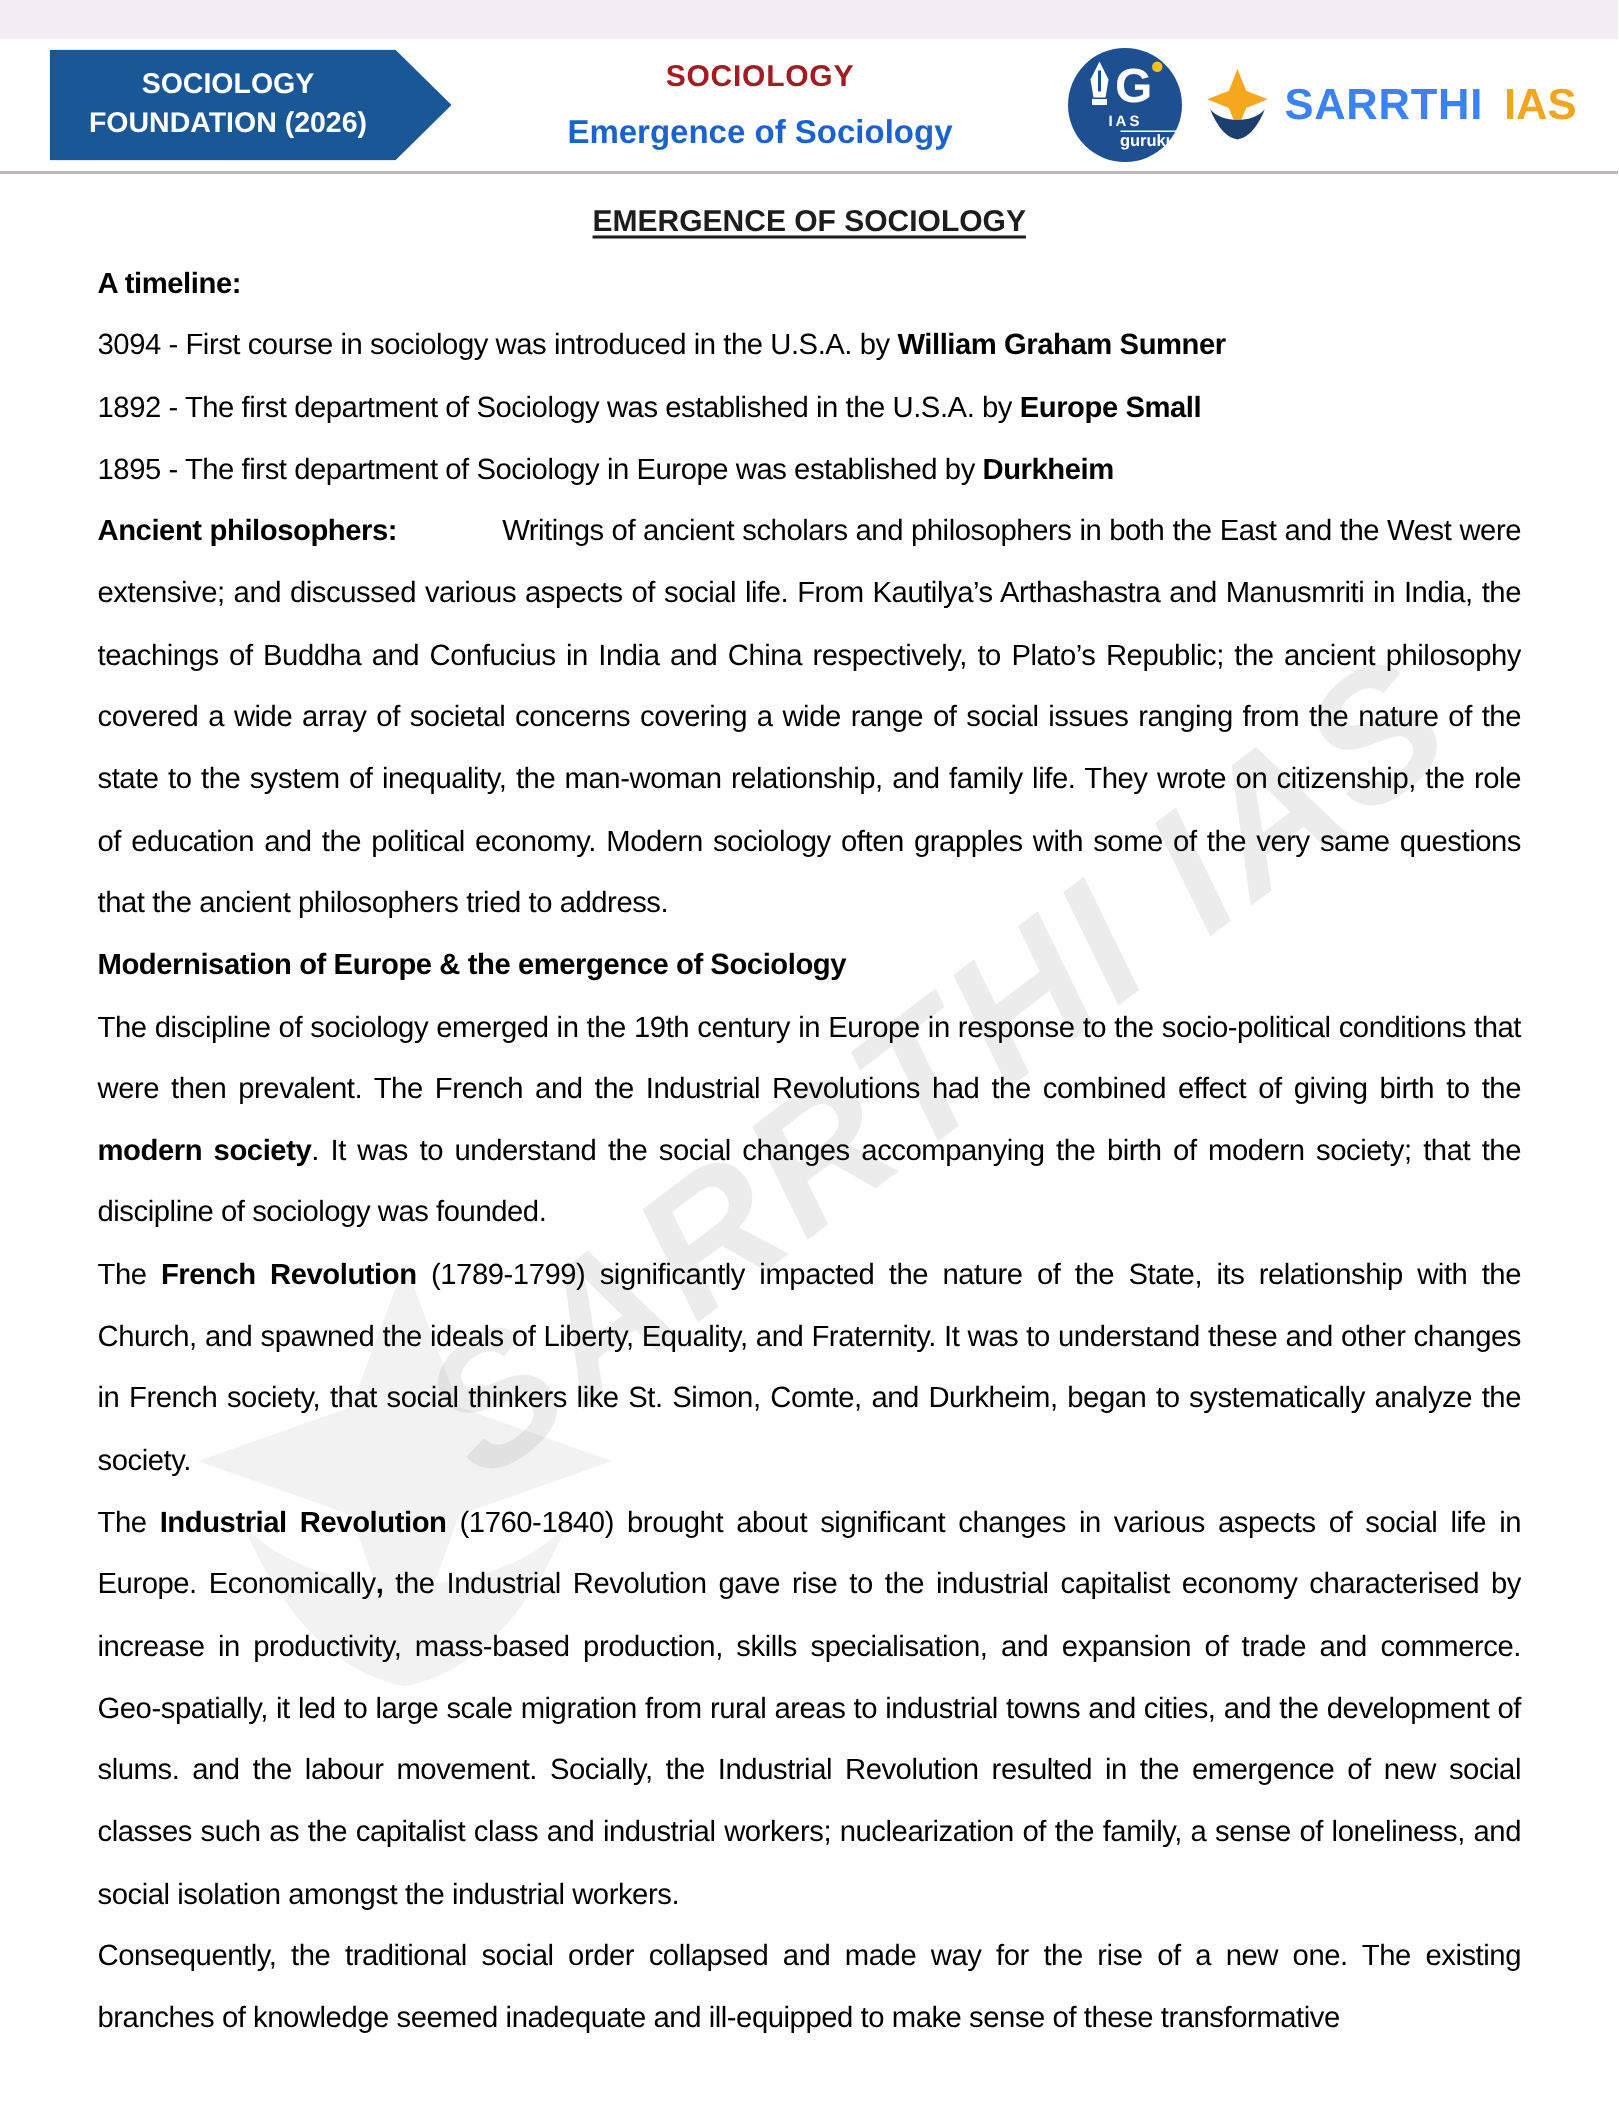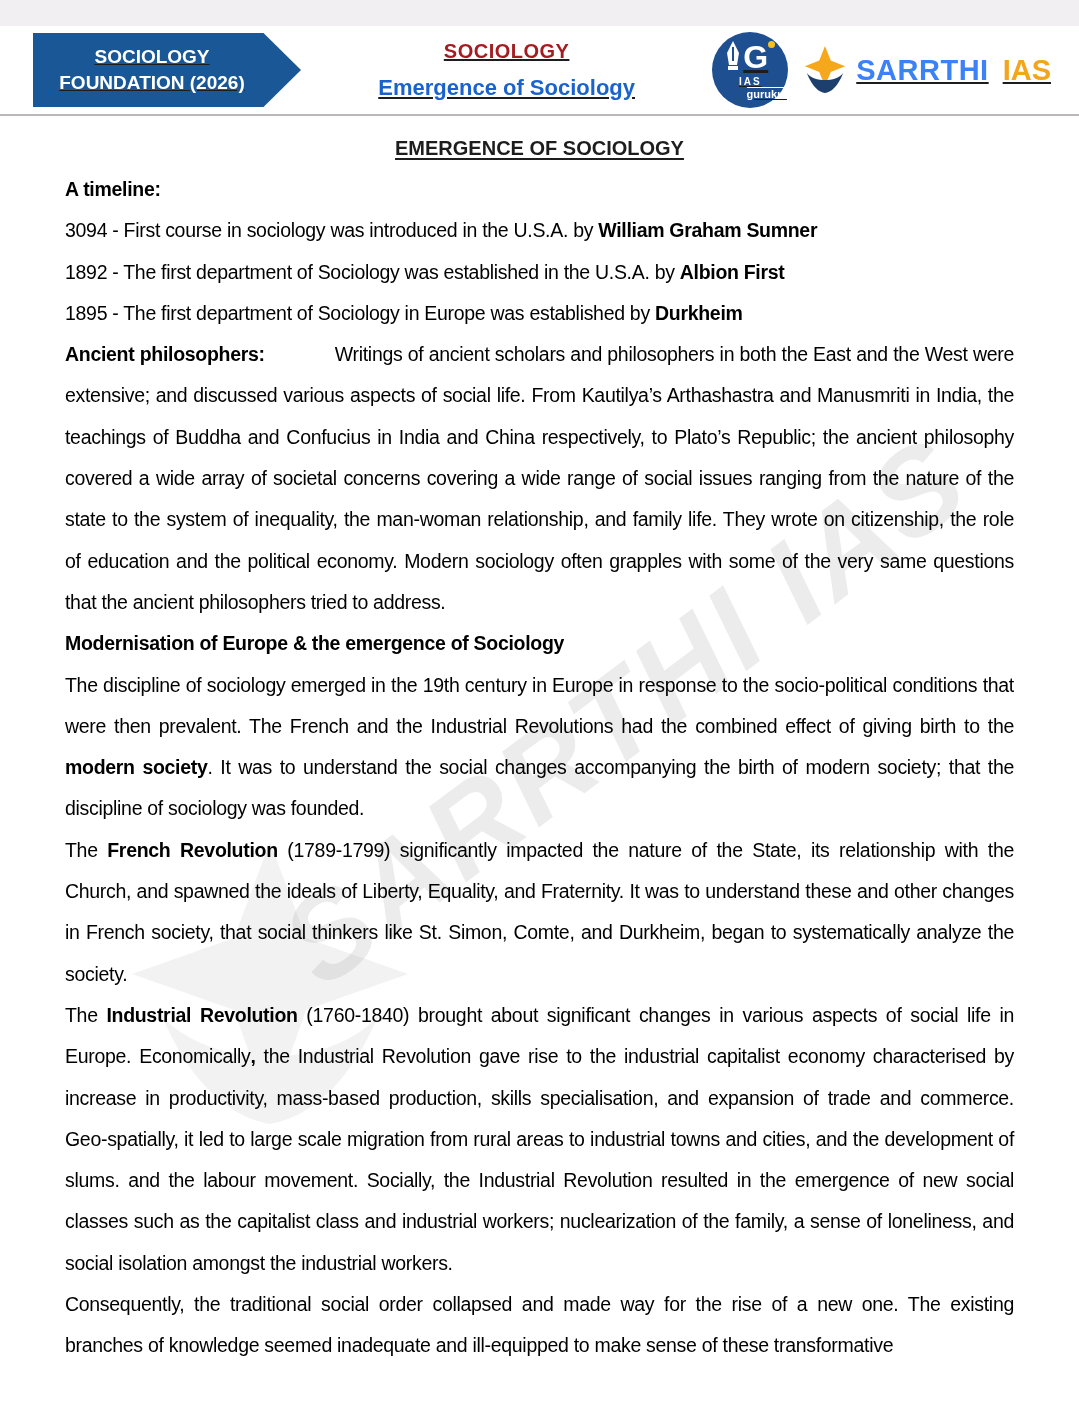--- a/index.html
+++ b/index.html
@@ -18,21 +18,20 @@
   }
   
   .header {
     position: relative;
     z-index: 2;
     display: flex;
     align-items: center;
     padding: 6px 28px 6px 33px;
     border-bottom: 2px solid #bcb8ba;
     background: #ffffff;
-    text-decoration: underline;
   }
   .banner {
     width: 268px;
     height: 74px;
     background: #1a5796;
     clip-path: polygon(0 0, 86% 0, 100% 50%, 86% 100%, 0 100%);
     color: #ffffff;
     font-weight: bold;
     font-size: 19px;
     line-height: 26px;
@@ -164,21 +163,21 @@
         <span class="sarrthi-ias">IAS</span>
       </div>
     </div>
   </div>
 
   <div class="content">
     <p class="doc-title">EMERGENCE OF SOCIOLOGY</p>
 
     <p class="line bold">A timeline:</p>
     <p class="line"><span>3094 - First course in sociology was introduced in the U.S.A. by </span><span class="b">William Graham Sumner</span></p>
-    <p class="line"><span>1892 - The first department of Sociology was established in the U.S.A. by </span><span class="b">Albion First</span></p>
+    <p class="line"><span>1892 - The first department of Sociology was established in the U.S.A. by </span><span class="b">Europe Small</span></p>
     <p class="line"><span>1895 - The first department of Sociology in Europe was established by </span><span class="b">Durkheim</span></p>
 
     <p class="para"><span class="b tabgap">Ancient philosophers:</span><span>Writings of ancient scholars and philosophers in both the East and the West were extensive; and discussed various aspects of social life. From Kautilya’s Arthashastra and Manusmriti in India, the teachings of Buddha and Confucius in India and China respectively, to Plato’s Republic; the ancient philosophy covered a wide array of societal concerns covering a wide range of social issues ranging from the nature of the state to the system of inequality, the man-woman relationship, and family life. They wrote on citizenship, the role of education and the political economy. Modern sociology often grapples with some of the very same questions that the ancient philosophers tried to address.</span></p>
 
     <p class="sec-head bold">Modernisation of Europe &amp; the emergence of Sociology</p>
 
     <p class="para"><span>The discipline of sociology emerged in the 19th century in Europe in response to the socio-political conditions that were then prevalent. The French and the Industrial Revolutions had the combined effect of giving birth to the </span><span class="b">modern society</span><span>. It was to understand the social changes accompanying the birth of modern society; that the discipline of sociology was founded.</span></p>
     <p class="para"><span>The </span><span class="b">French Revolution</span><span> (1789-1799) significantly impacted the nature of the State, its relationship with the Church, and spawned the ideals of Liberty, Equality, and Fraternity. It was to understand these and other changes in French society, that social thinkers like St. Simon, Comte, and Durkheim, began to systematically analyze the society.</span></p>
     <p class="para"><span>The </span><span class="b">Industrial Revolution</span><span> (1760-1840) brought about significant changes in various aspects of social life in Europe. Economically</span><span class="b">,</span><span> the Industrial Revolution gave rise to the industrial capitalist economy characterised by increase in productivity, mass-based production, skills specialisation, and expansion of trade and commerce. Geo-spatially, it led to large scale migration from rural areas to industrial towns and cities, and the development of slums. and the labour movement. Socially, the Industrial Revolution resulted in the emergence of new social classes such as the capitalist class and industrial workers; nuclearization of the family, a sense of loneliness, and social isolation amongst the industrial workers.</span></p>
     <p class="para"><span>Consequently, the traditional social order collapsed and made way for the rise of a new one. The existing branches of knowledge seemed inadequate and ill-equipped to make sense of these transformative</span></p>

